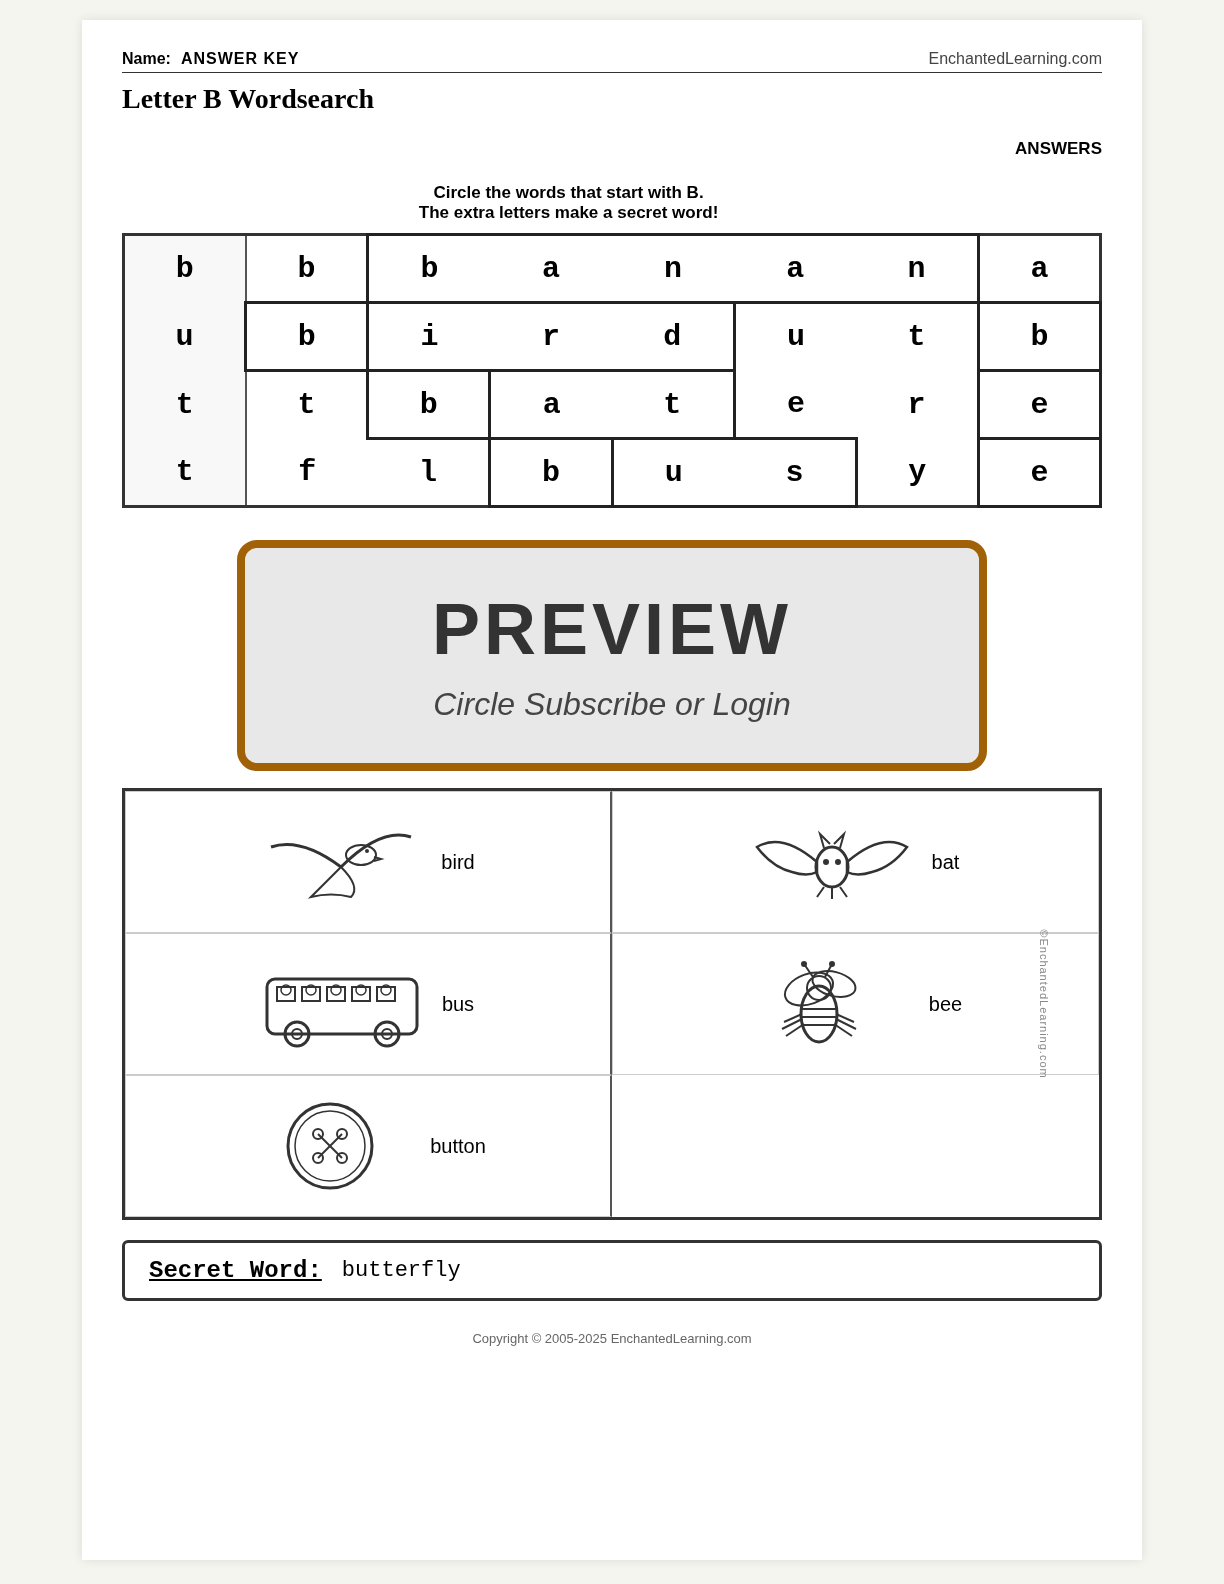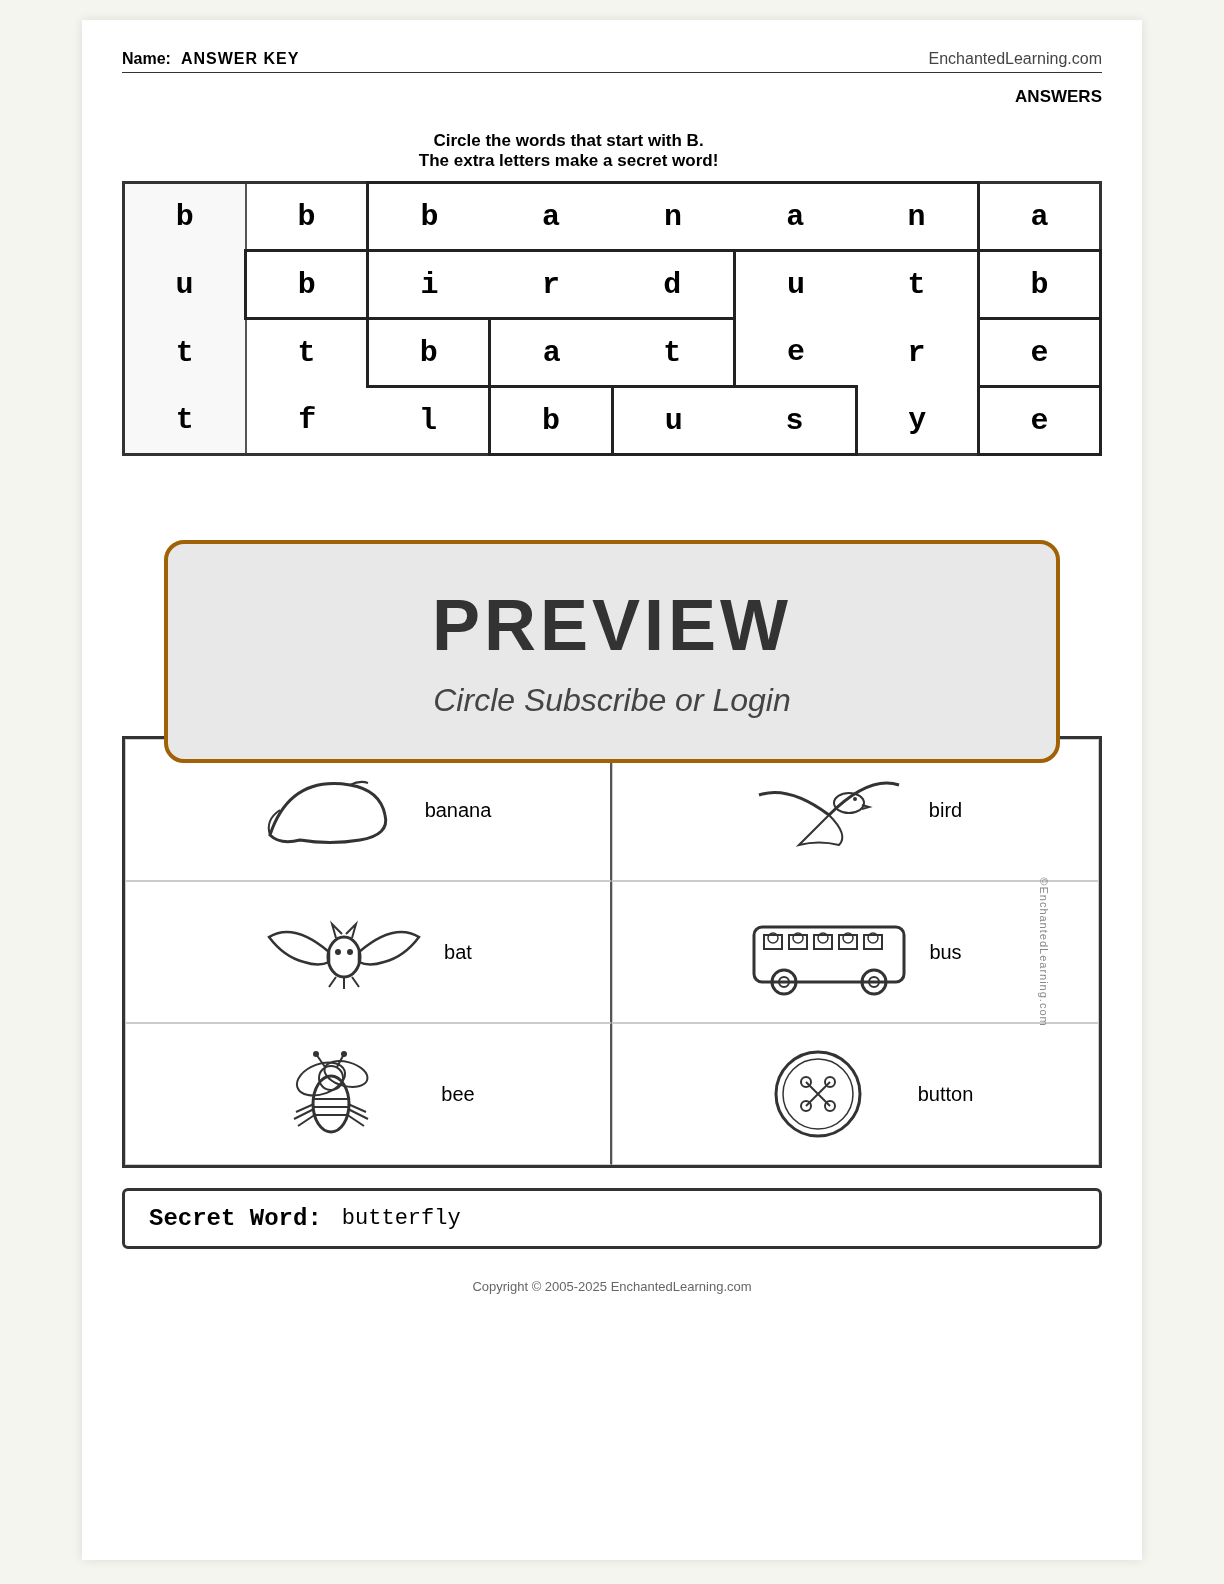--- a/index.html
+++ b/index.html
@@ -82,23 +82,23 @@
       font-size: 17px;
       margin-top: 4px;
     }
 
     
     .preview-overlay {
       position: absolute;
       left: 50%;
       transform: translateX(-50%);
       background: #e8e8e8;
-      border: 4px solid #a16207;
+      border: 8px solid #a16207;
       border-radius: 20px;
-      width: 896px;
+      width: 750px;
       padding: 40px 60px;
       text-align: center;
       z-index: 10;
       top: 520px;
     }
 
     .preview-title {
       font-size: 72px;
       font-weight: bold;
       font-family: Arial, sans-serif;
@@ -159,20 +159,21 @@
       display: flex;
       align-items: center;
       gap: 20px;
       font-size: 24px;
     }
 
     .secret-word-label {
       font-weight: bold;
       font-family: 'Courier New', monospace;
       font-size: 24px;
+      text-decoration: underline;
     }
 
     .secret-word-value {
       font-family: 'Courier New', monospace;
       font-size: 22px;
     }
 
     .footer-copyright {
       text-align: center;
       font-size: 13px;
@@ -229,20 +230,21 @@
 <div class="page">
 
   <div class="header-row">
     <div class="name-section">
       <span class="name-label">Name:</span>
       <span class="name-value">ANSWER KEY</span>
     </div>
     <div class="site-name">EnchantedLearning.com</div>
   </div>
 
+  <h1 class="page-title">Letter B Wordsearch</h1>
 
   <div class="instruction-block">
     <div style="flex:1; text-align:center;margin-top:48px;">
       <div class="instruction-text">Circle the words that start with B.</div>
       <div class="instruction-text">The extra letters make a secret word!</div>
     </div>
     <div class="answers-label">ANSWERS</div>
   </div>
 
   <div class="grid-outer">
@@ -297,31 +299,20 @@
   </div>
 
   <div class="preview-overlay">
     <div class="preview-title">PREVIEW</div>
     <div class="preview-subtitle">Circle Subscribe or Login</div>
   </div>
 
   <div style="margin-top: 280px; position: relative;">
     <div class="pictures-section">
 
-      <div class="pic-cell">
-        <div class="pic-drawing">
-
-          <svg width="150" height="90" viewBox="0 0 150 90">
-            <path d="M20 70 Q40 10 100 20 Q130 25 135 50 Q140 70 110 75 Q80 80 50 75 Q30 80 20 70Z" fill="none" stroke="#333" stroke-width="3"></path>
-            <path d="M20 70 Q15 55 30 45" fill="none" stroke="#333" stroke-width="2"></path>
-            <path d="M100 20 Q110 15 118 18" fill="none" stroke="#333" stroke-width="2"></path>
-          </svg>
-        </div>
-        <span class="pic-label">banana</span>
-      </div>
 
       <div class="pic-cell">
         <div class="pic-drawing">
 
           <svg width="160" height="90" viewBox="0 0 160 90">
             <path d="M80 50 Q40 20 10 30" fill="none" stroke="#333" stroke-width="3"></path>
             <path d="M80 50 Q120 10 150 20" fill="none" stroke="#333" stroke-width="3"></path>
             <path d="M80 50 Q60 70 50 80 Q70 75 90 80 Q100 70 80 50Z" fill="none" stroke="#333" stroke-width="2"></path>
             <ellipse cx="100" cy="38" rx="15" ry="10" fill="none" stroke="#333" stroke-width="2"></ellipse>
             <circle cx="106" cy="34" r="2" fill="#333"></circle>

